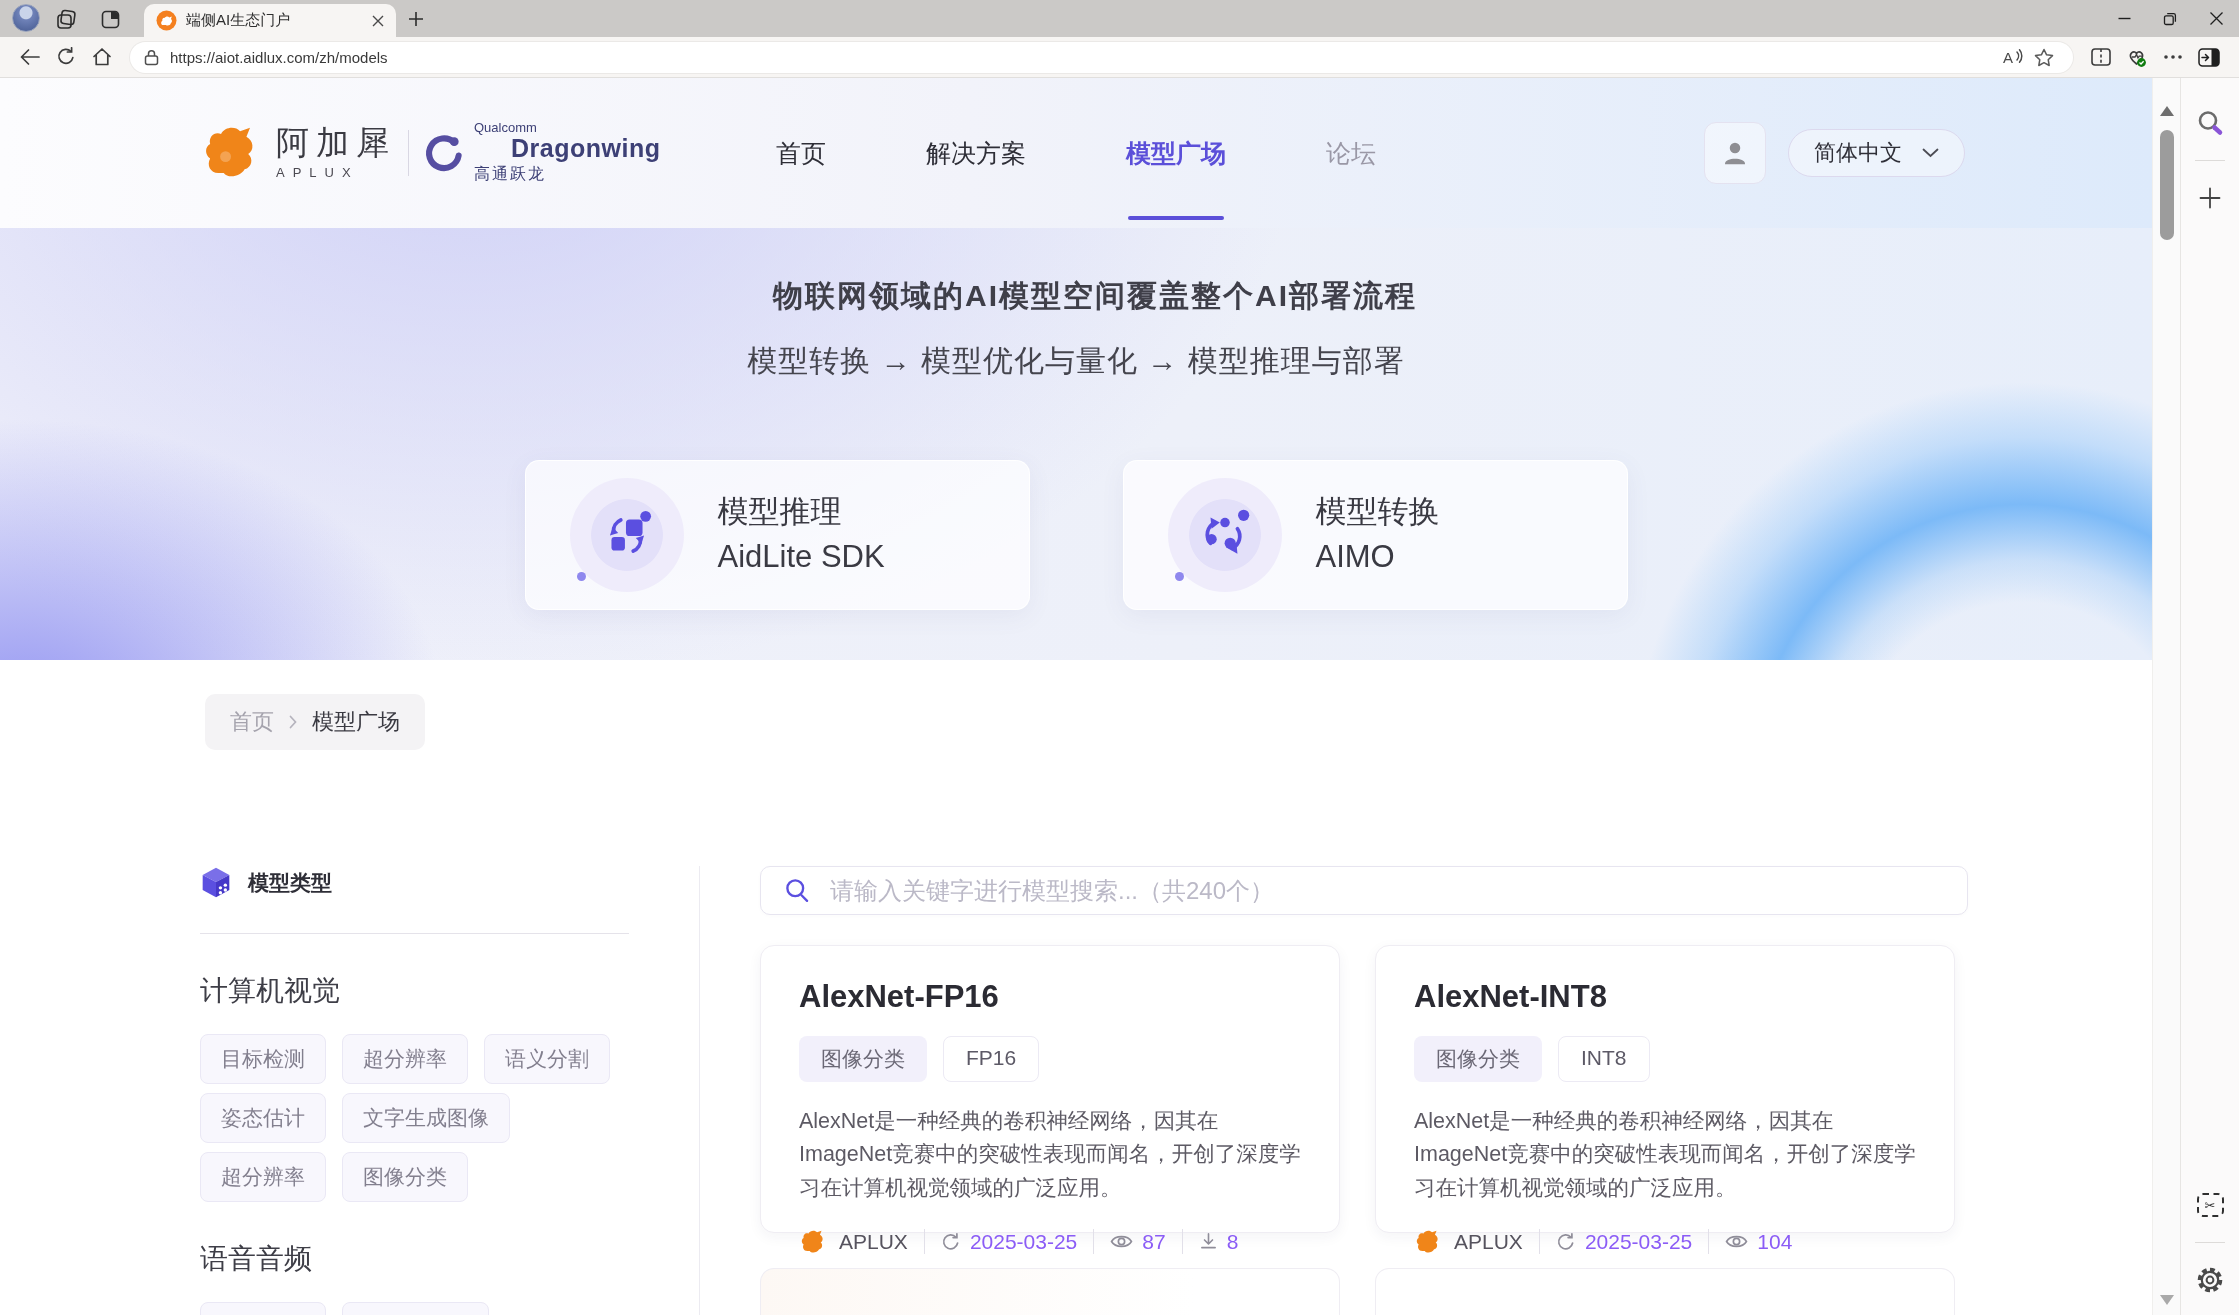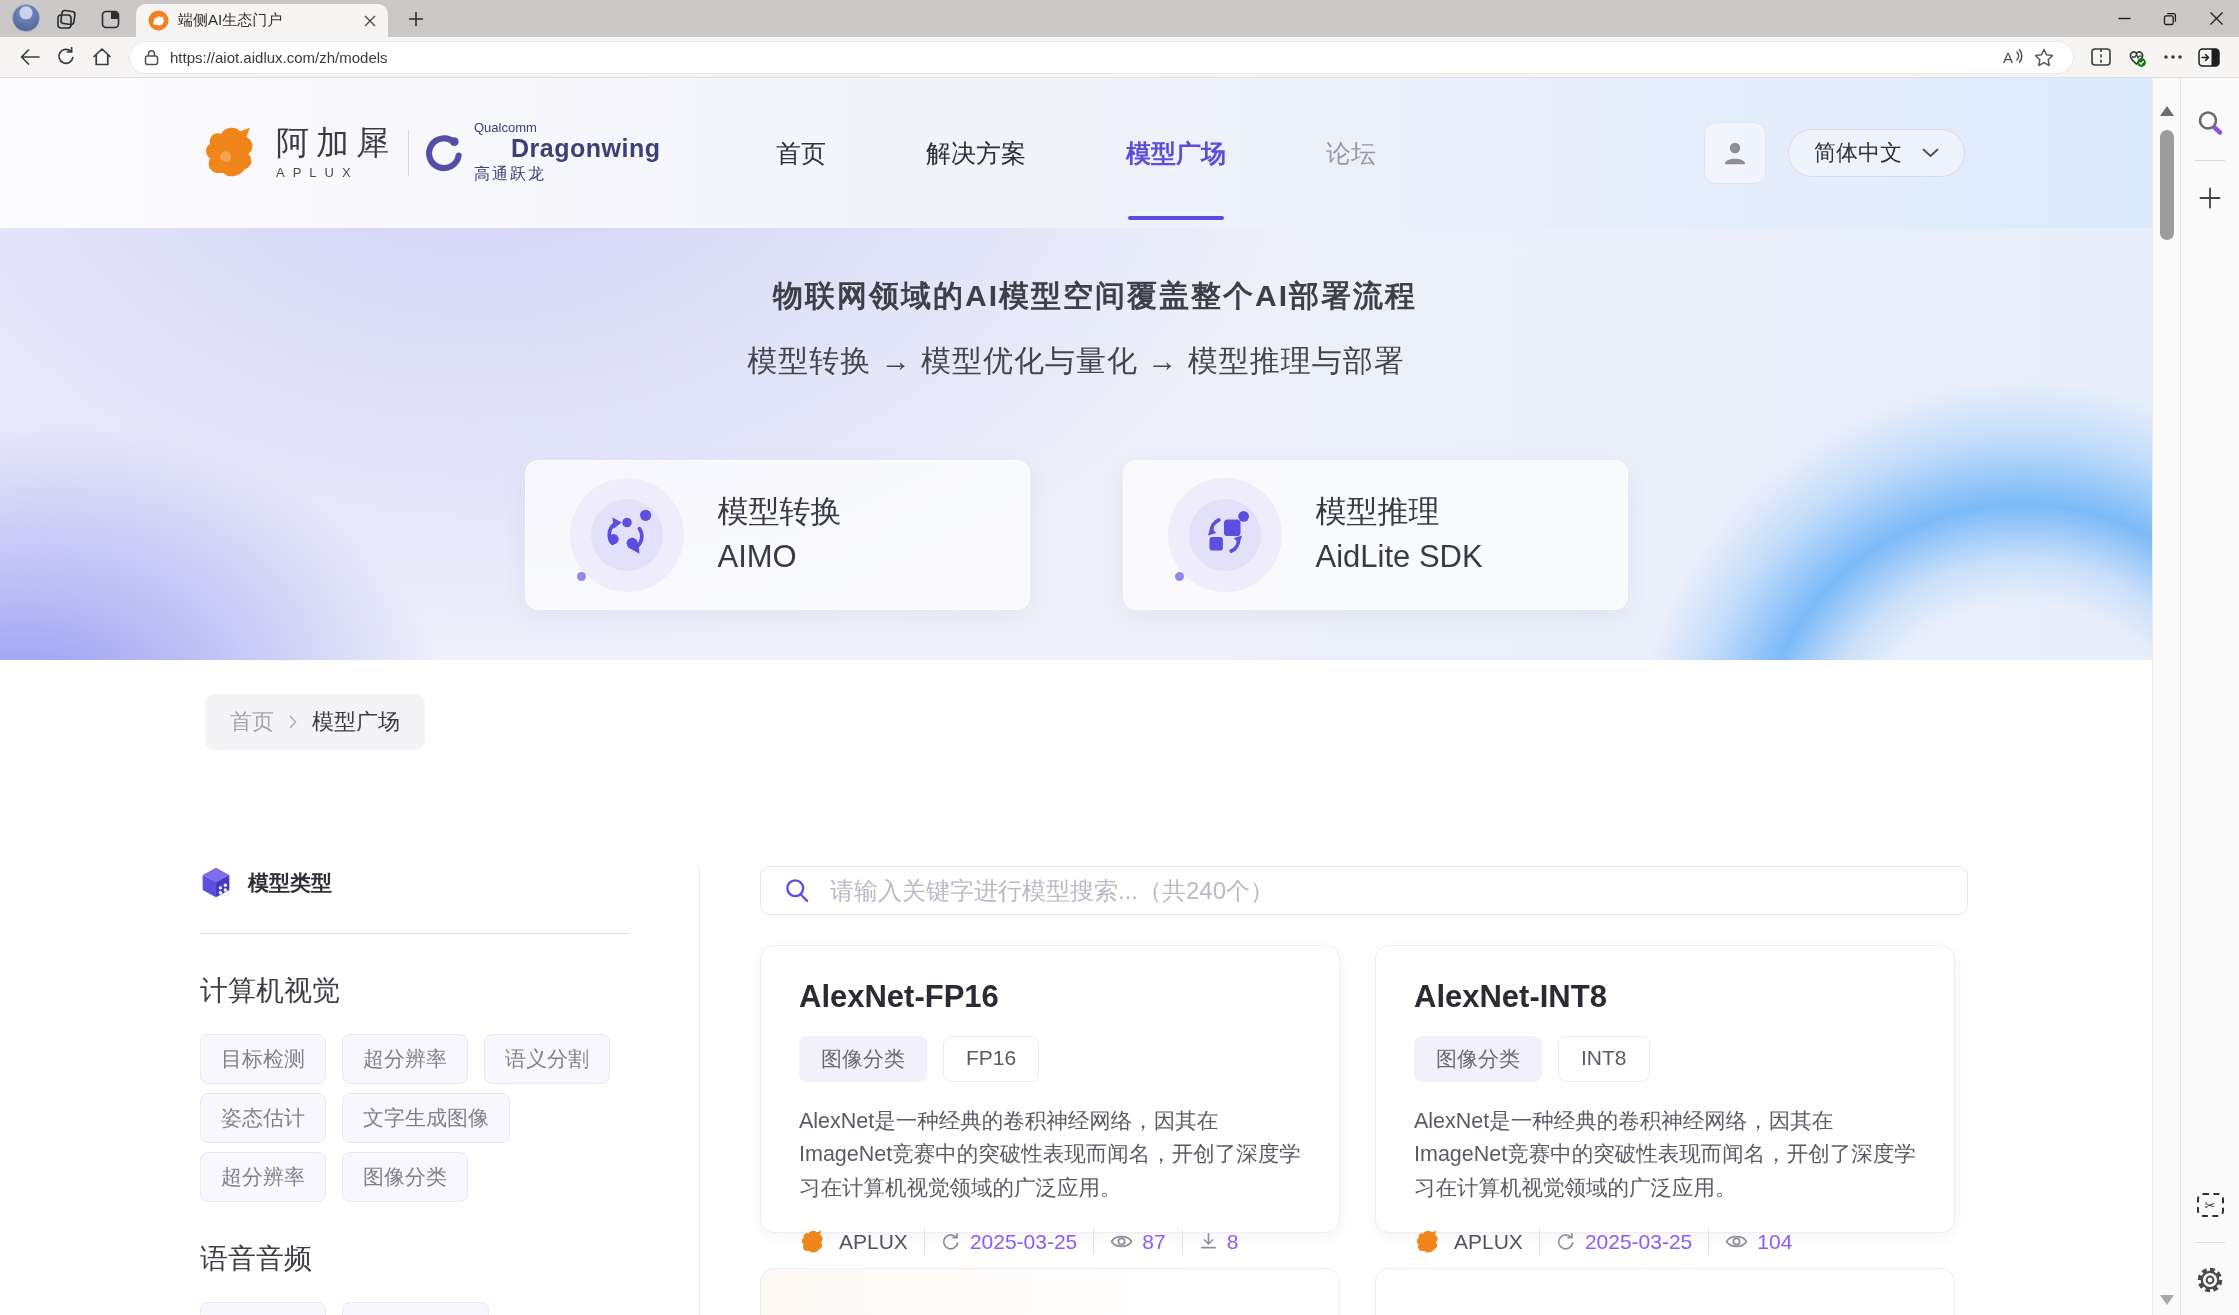--- a/index.html
+++ b/index.html
@@ -9,21 +9,21 @@
     font-family:"Liberation Sans","DejaVu Sans",sans-serif;
     background:#fff; -webkit-font-smoothing:antialiased;
   }
   .window { width:2239px; height:1315px; display:flex; flex-direction:column; }
 
   
   .titlebar { height:37px; background:#cbc9c7; position:relative; flex:none; }
   .avatar { position:absolute; left:12px; top:4px; width:28px; height:28px; border-radius:50%;
     background:radial-gradient(circle at 50% 30%, #c9d4ea 0 6px, #6f82b8 7px, #45598f 100%); border:1px solid #9aa4bd;}
   .tb-icon { position:absolute; top:7px; width:24px; height:24px; display:flex; align-items:center; justify-content:center; cursor:pointer;}
-  .tab { position:absolute; left:136px; bottom:0; width:252px; height:33px; background:#f7f5f3;
+  .tab { position:absolute; left:144px; bottom:0; width:252px; height:33px; background:#f7f5f3;
     border-radius:10px 10px 0 0; display:flex; align-items:center; padding:0 12px; }
   .tab-title { flex:1; font-size:15px; color:#2f2f2f; margin-left:9px; white-space:nowrap; overflow:hidden; }
   .newtab { position:absolute; left:404px; bottom:6px; width:24px; height:24px; display:flex; align-items:center; justify-content:center; cursor:pointer;}
   .winctl { position:absolute; right:0; top:0; height:100%; display:flex; }
   .winctl > div { width:46px; height:100%; display:flex; align-items:center; justify-content:center; cursor:pointer; }
 
   
   .toolbar { height:41px; background:#f7f5f3; border-bottom:1px solid #e1dfdd; display:flex; align-items:center; padding:0 12px; flex:none;}
   .nav-btn { width:36px; height:32px; display:flex; align-items:center; justify-content:center; border-radius:6px; cursor:pointer; flex:none;}
   .urlbar { flex:1; height:31px; background:#fff; border-radius:16px; box-shadow:0 0 0 1px #ebe9e7;
@@ -308,50 +308,50 @@
         </div>
       </div>
 
       <div class="hero">
         <h1 class="hero-title">物联网领域的AI模型空间覆盖整个AI部署流程</h1>
         <div class="hero-sub">模型转换 → 模型优化与量化 → 模型推理与部署</div>
         <div class="hero-cards">
           <div class="hcard">
             <div class="hcard-icon">
               <svg width="58" height="58" viewBox="0 0 56 56" fill="none">
+                <rect x="27" y="13" width="16" height="16" rx="3.5" fill="#5b4fe0"></rect>
+                <rect x="13" y="30" width="13" height="13" rx="3" fill="#5b4fe0"></rect>
+                <path d="M15 25 A 11.5 11.5 0 0 1 22 13.5" stroke="#5b4fe0" stroke-width="3.6" stroke-linecap="round"></path>
+                <polygon points="11.5,28.5 14.2,20.5 19.5,26" fill="#5b4fe0"></polygon>
+                <path d="M41 32 A 11.5 11.5 0 0 1 34 43.5" stroke="#5b4fe0" stroke-width="3.6" stroke-linecap="round"></path>
+                <polygon points="44.5,28.5 41.8,36.5 36.5,31" fill="#5b4fe0"></polygon>
+                <circle cx="46" cy="10" r="5.2" fill="#5b4fe0"></circle>
+              </svg>
+            </div>
+            <div class="hcard-text">
+              <div>模型推理</div>
+              <div>AidLite SDK</div>
+            </div>
+          </div>
+          <div class="hcard">
+            <div class="hcard-icon">
+              <svg width="58" height="58" viewBox="0 0 56 56" fill="none">
                 <path d="M14 36 A 13 13 0 0 1 18 16" stroke="#5b4fe0" stroke-width="3.6" stroke-linecap="round"></path>
                 <path d="M40 22 A 13 13 0 0 1 35 41" stroke="#5b4fe0" stroke-width="3.6" stroke-linecap="round"></path>
                 <polygon points="14,11 23,16 15,22" fill="#5b4fe0"></polygon>
                 <polygon points="40,46 31,41 39,35" fill="#5b4fe0"></polygon>
                 <circle cx="15" cy="32" r="5" fill="#5b4fe0"></circle>
                 <circle cx="33" cy="36" r="5.4" fill="#5b4fe0"></circle>
                 <circle cx="28" cy="16" r="4.6" fill="#5b4fe0"></circle>
                 <circle cx="46" cy="9" r="5.4" fill="#5b4fe0"></circle>
               </svg>
             </div>
             <div class="hcard-text">
               <div>模型转换</div>
               <div>AIMO</div>
-            </div>
-          </div>
-          <div class="hcard">
-            <div class="hcard-icon">
-              <svg width="58" height="58" viewBox="0 0 56 56" fill="none">
-                <rect x="27" y="13" width="16" height="16" rx="3.5" fill="#5b4fe0"></rect>
-                <rect x="13" y="30" width="13" height="13" rx="3" fill="#5b4fe0"></rect>
-                <path d="M15 25 A 11.5 11.5 0 0 1 22 13.5" stroke="#5b4fe0" stroke-width="3.6" stroke-linecap="round"></path>
-                <polygon points="11.5,28.5 14.2,20.5 19.5,26" fill="#5b4fe0"></polygon>
-                <path d="M41 32 A 11.5 11.5 0 0 1 34 43.5" stroke="#5b4fe0" stroke-width="3.6" stroke-linecap="round"></path>
-                <polygon points="44.5,28.5 41.8,36.5 36.5,31" fill="#5b4fe0"></polygon>
-                <circle cx="46" cy="10" r="5.2" fill="#5b4fe0"></circle>
-              </svg>
-            </div>
-            <div class="hcard-text">
-              <div>模型推理</div>
-              <div>AidLite SDK</div>
             </div>
           </div>
         </div>
       </div>
 
       <div class="page-body">
         <div class="breadcrumb">
           <span class="bc-home">首页</span>
           <svg width="8" height="14" viewBox="0 0 8 14" fill="none" stroke="#b5b3bd" stroke-width="1.7" stroke-linecap="round">
             <polyline points="1.5 1.5 6.5 7 1.5 12.5"></polyline>

